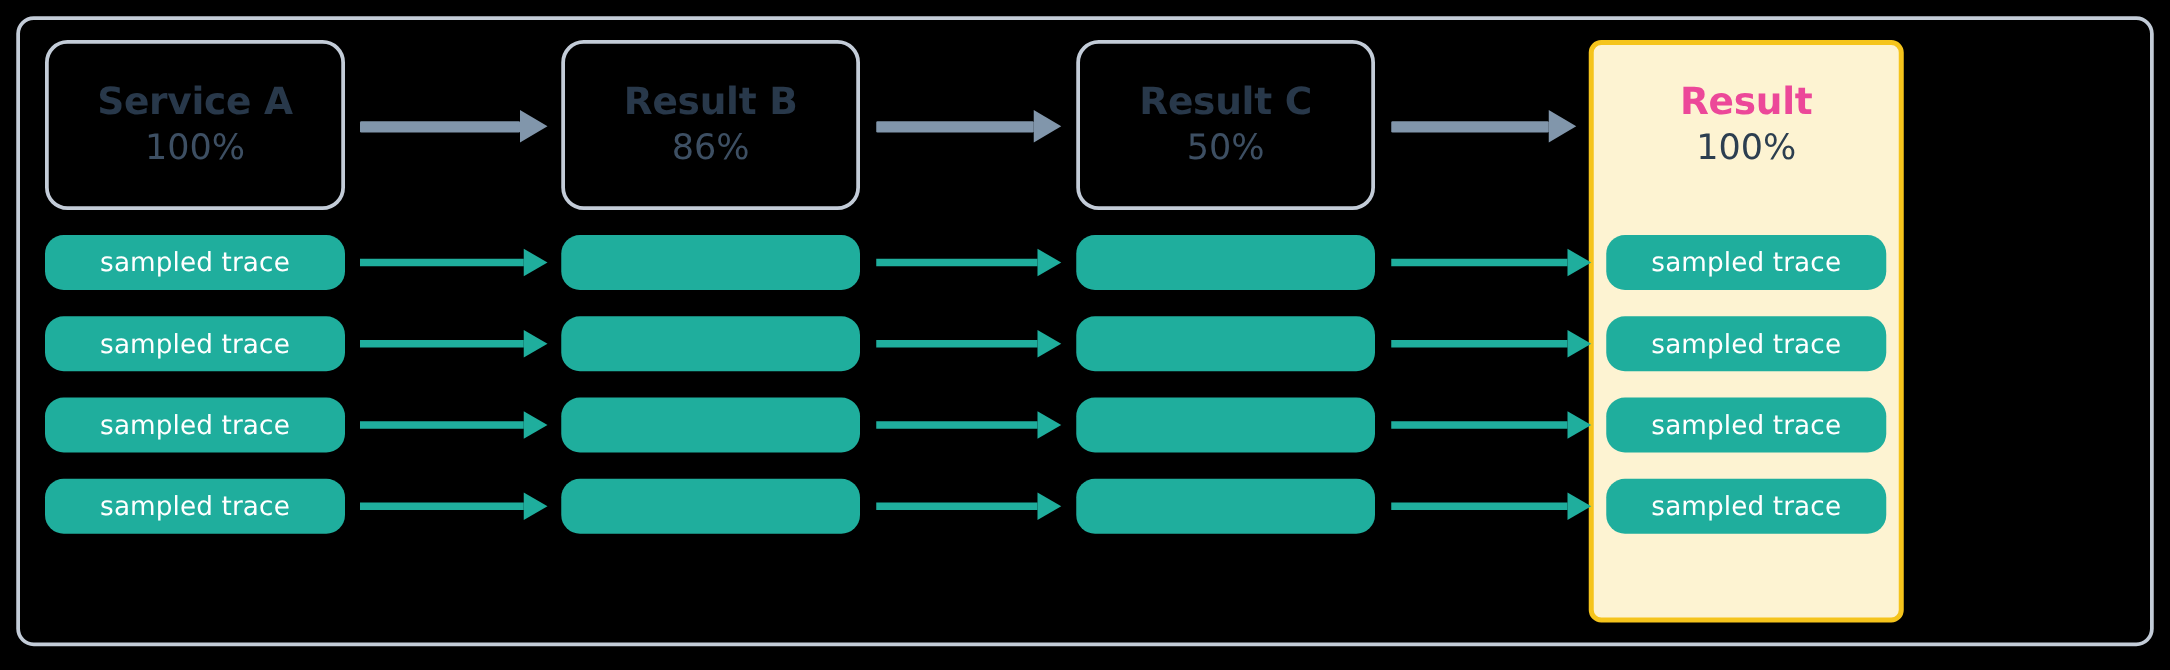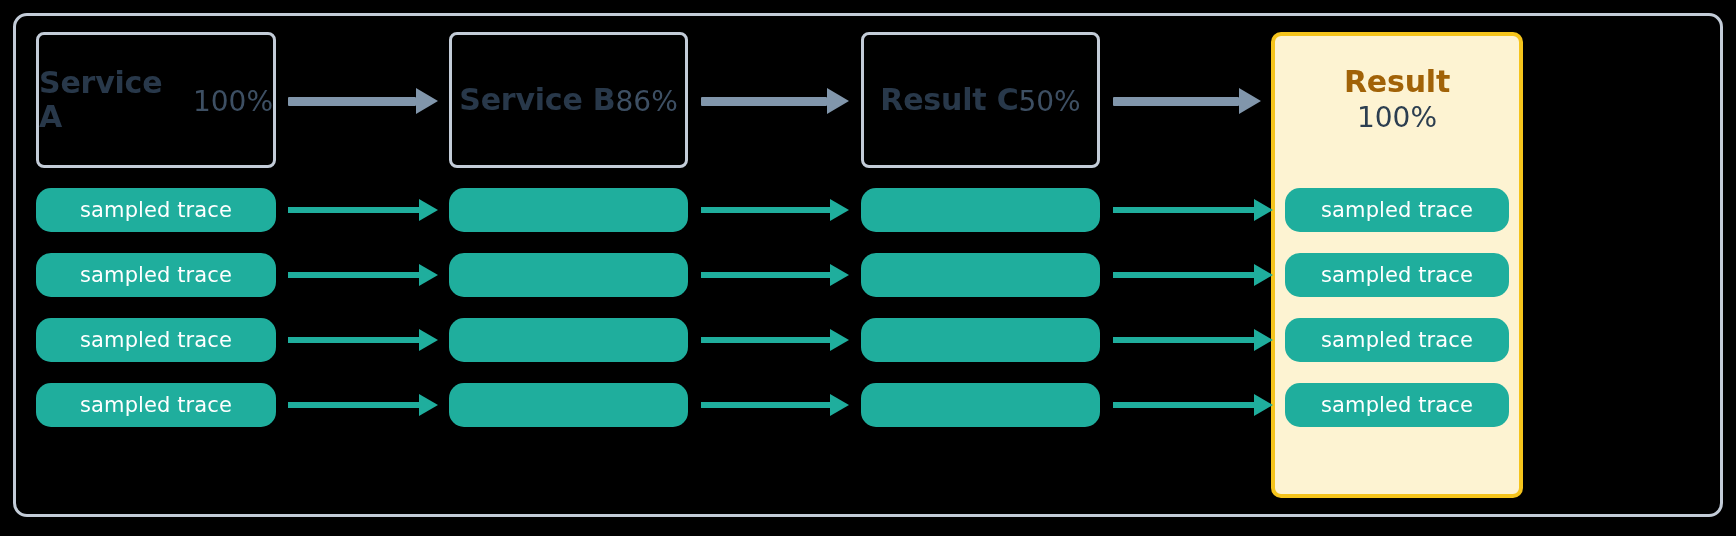--- a/index.html
+++ b/index.html
@@ -42,24 +42,24 @@
     border: 4px solid #f5c41c;
     border-radius: 10px;
   }
 
   
   .service-box {
     position: absolute;
     top: 32px;
     height: 136px;
     border: 3px solid #c3ccd8;
-    border-radius: 8px;
+    border-radius: 18px;
     background: #000000;
     display: flex;
-    flex-direction: row;
+    flex-direction: column;
     align-items: center;
     justify-content: center;
   }
   .service-box.col-a { left: 36px;  width: 240px; }
   .service-box.col-b { left: 449px; width: 239px; }
   .service-box.col-c { left: 861px; width: 239px; }
 
   .service-name {
     font-size: 30px;
     font-weight: 700;
@@ -83,21 +83,21 @@
     width: 252px;
     height: 128px;
     display: flex;
     flex-direction: column;
     align-items: center;
     justify-content: center;
   }
   .result-name {
     font-size: 30px;
     font-weight: 700;
-    color: #a16207;
+    color: #ec4899;
     line-height: 1.12;
     letter-spacing: -0.2px;
   }
   .result-pct {
     font-size: 28px;
     font-weight: 400;
     color: #2c3e50;
     line-height: 1.25;
     margin-top: 2px;
   }
@@ -207,21 +207,21 @@
   <div class="outer-frame"></div>
 
   <div class="result-panel"></div>
 
   <div class="service-box col-a">
     <div class="service-name">Service A</div>
     <div class="service-pct">100%</div>
   </div>
 
   <div class="service-box col-b">
-    <div class="service-name">Service B</div>
+    <div class="service-name">Result B</div>
     <div class="service-pct">86%</div>
   </div>
 
   <div class="service-box col-c">
     <div class="service-name">Result C</div>
     <div class="service-pct">50%</div>
   </div>
 
   <div class="result-node">
     <div class="result-name">Result</div>

